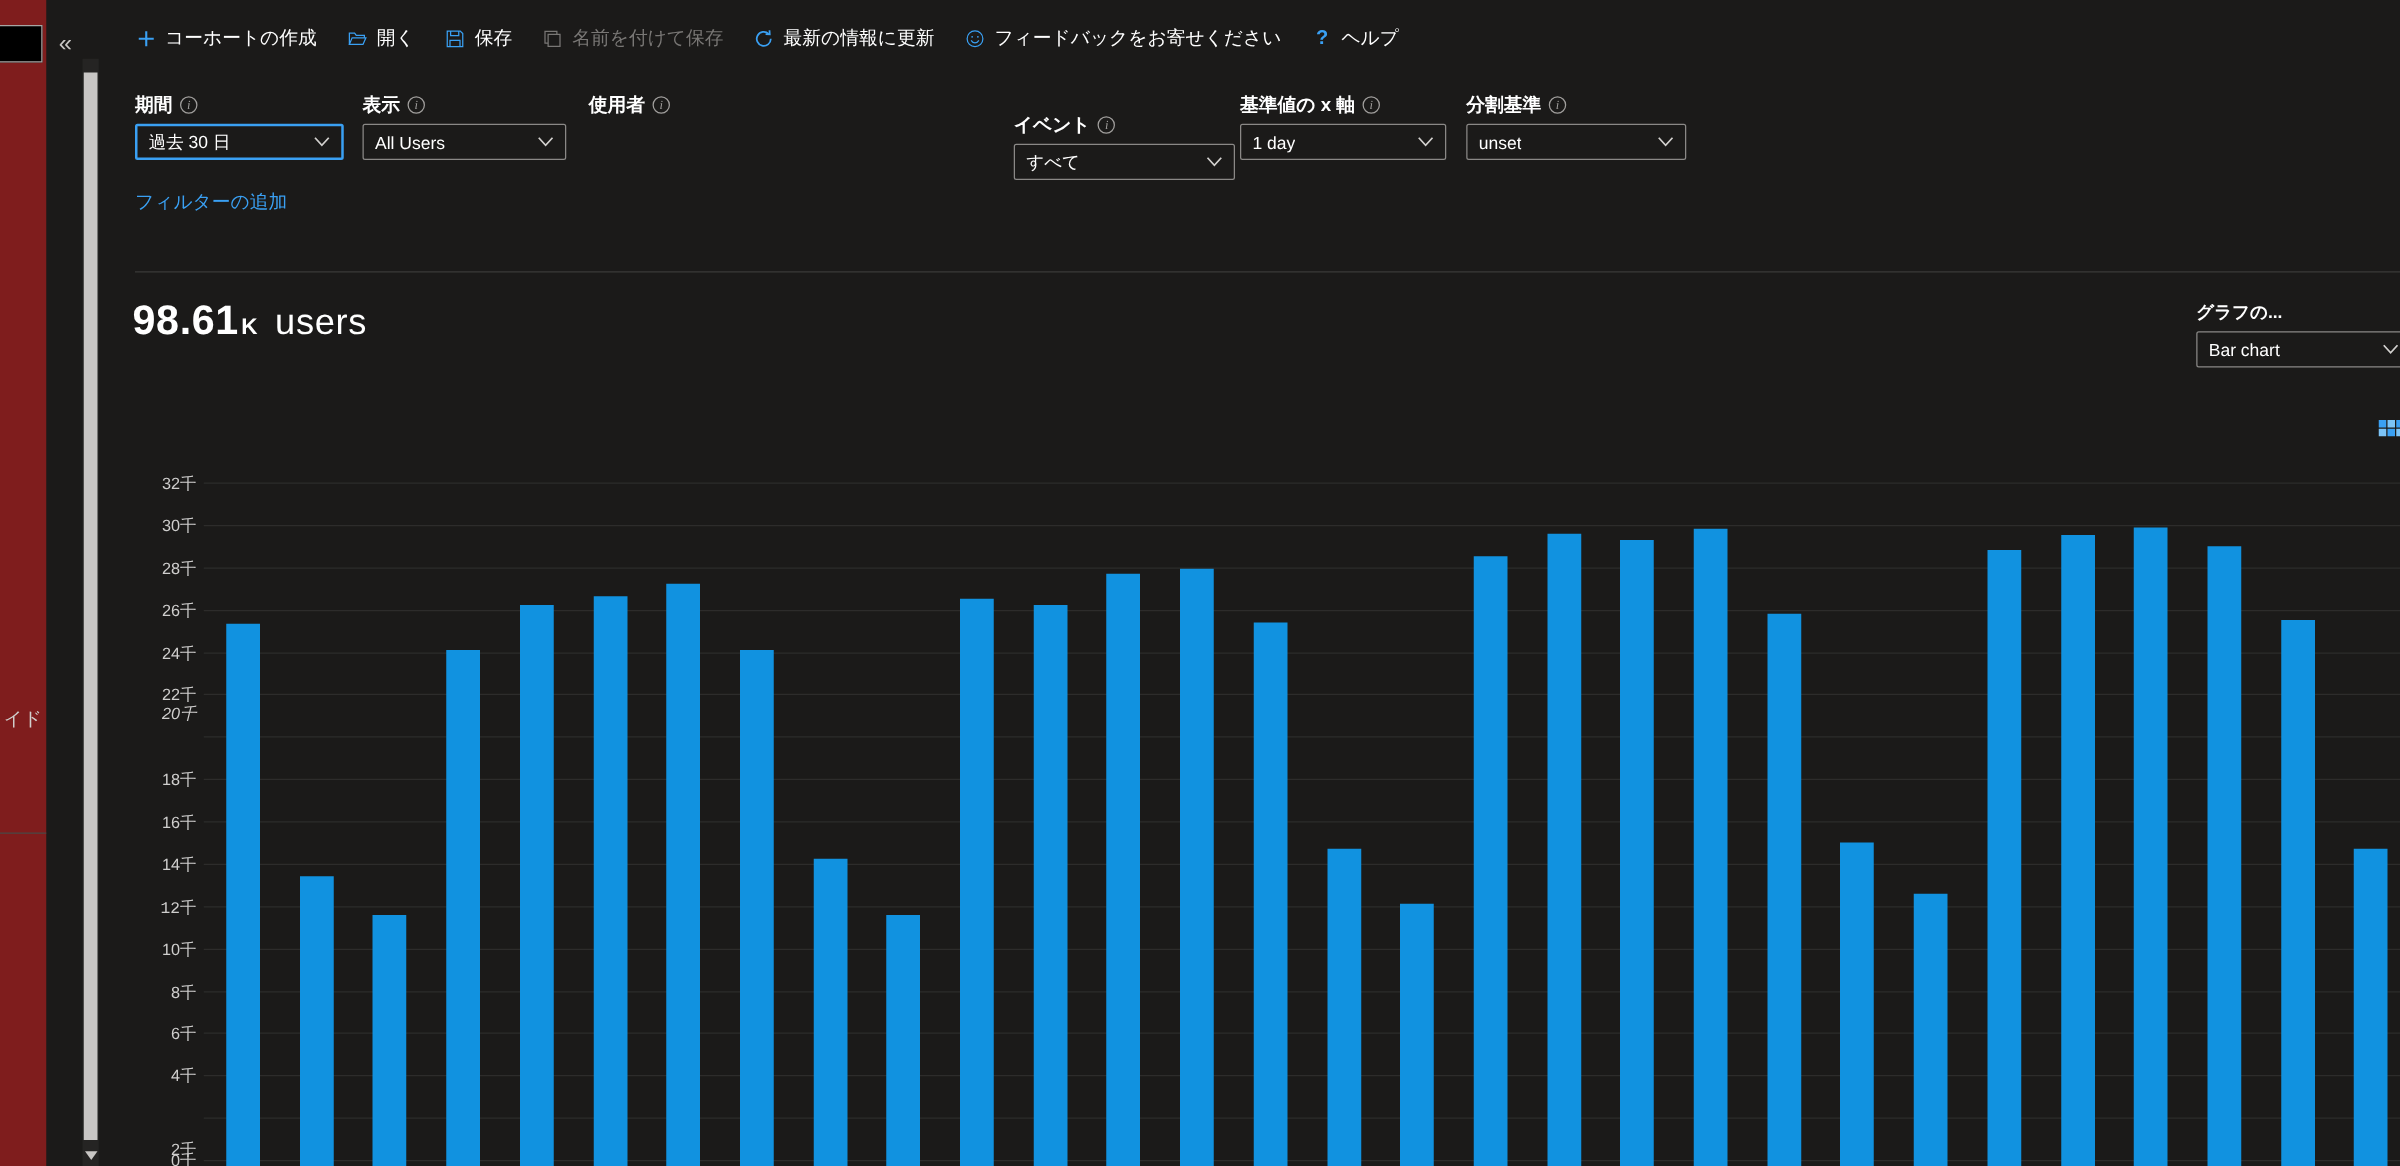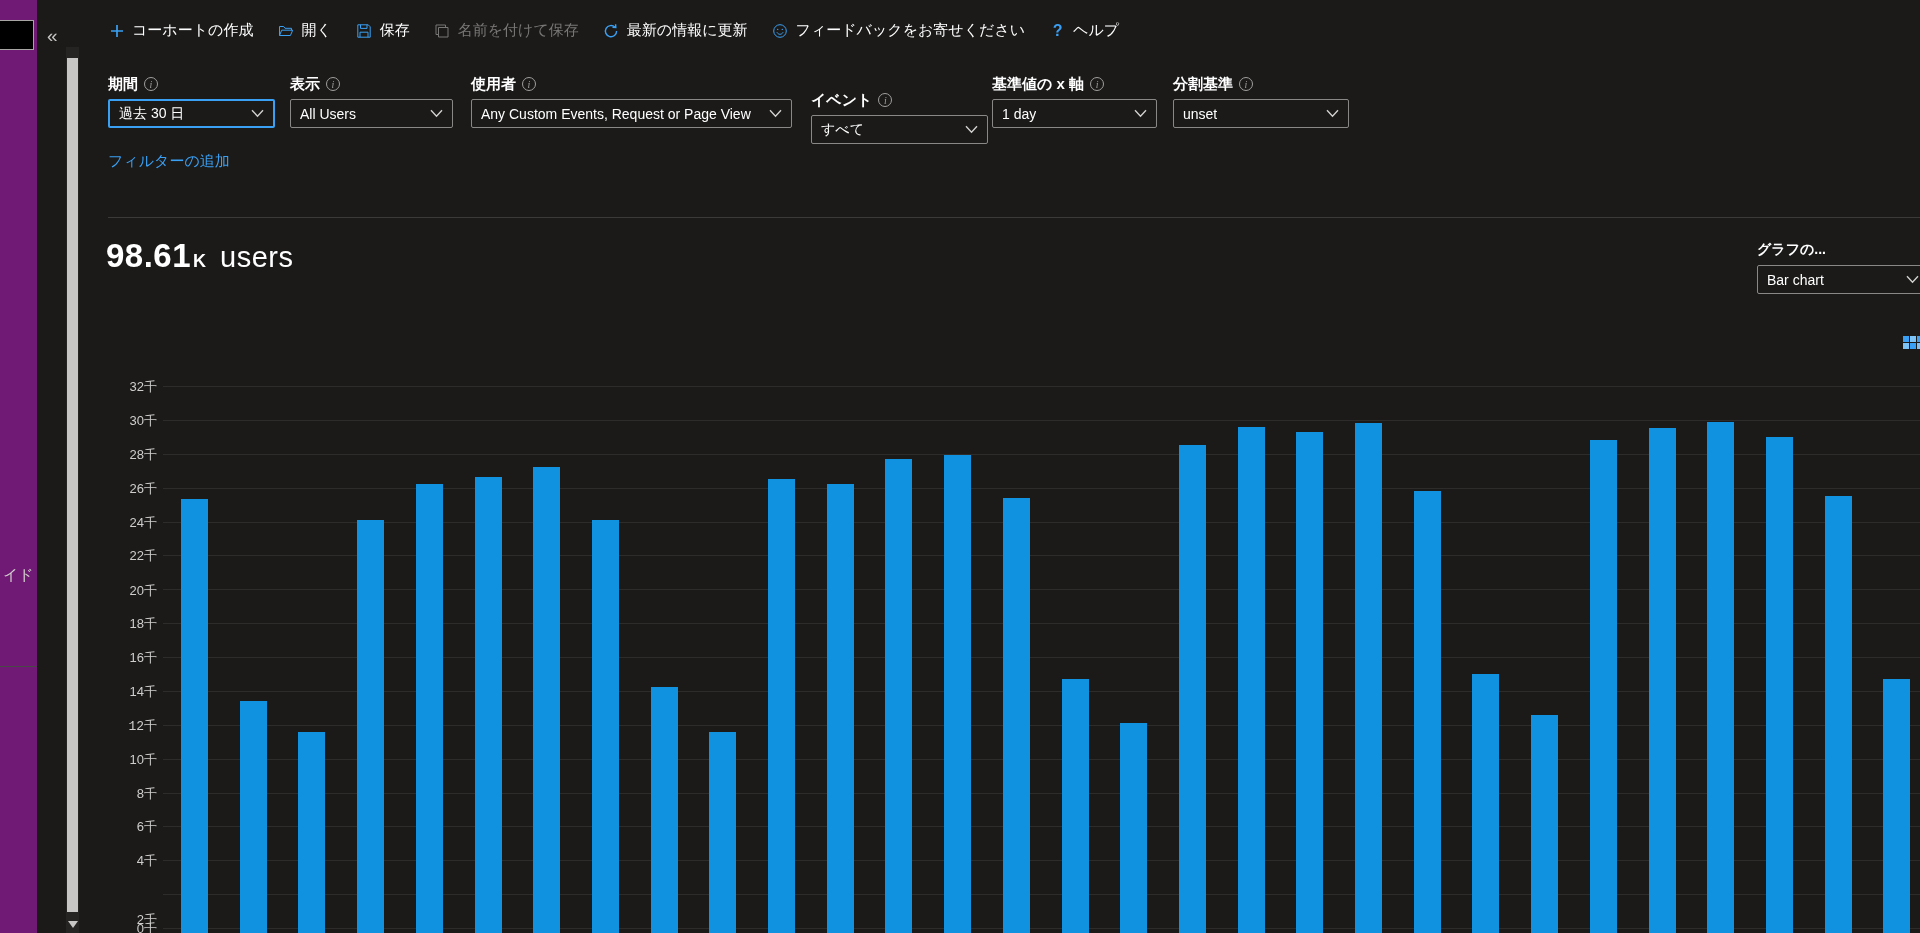--- a/index.html
+++ b/index.html
@@ -1,21 +1,21 @@
 <!DOCTYPE html>
 <html><head>
 <meta charset="utf-8">
 <style>
   * { margin:0; padding:0; box-sizing:border-box; }
   html,body { width:1920px; height:933px; overflow:hidden; }
   body { background:#1b1a19; color:#fff; font-family:"Liberation Sans","DejaVu Sans",sans-serif; position:relative; }
   .root { position:absolute; left:0; top:0; width:1920px; height:933px; overflow:hidden; background:#1b1a19; }
 
   
-  .left-strip { position:absolute; left:0; top:0; width:37px; height:933px; background:#701a75; }
+  .left-strip { position:absolute; left:0; top:0; width:37px; height:933px; background:#7f1d1d; }
   .mini-box { position:absolute; left:-8px; top:20px; width:42px; height:30px; border:1px solid #a8a6a4; background:#000; }
   .side-text { position:absolute; left:3px; top:566px; font-size:15px; color:#d2d0ce; white-space:nowrap; }
   .side-divider { position:absolute; left:0; top:666px; width:37px; height:1px; background:#4a4846; }
   .collapse-btn { position:absolute; left:47px; top:26px; font-size:19px; color:#c8c6c4; cursor:pointer; line-height:1; }
 
   
   .scrollbar { position:absolute; left:66px; top:47px; width:13px; height:886px; background:#252423; }
   .scroll-thumb { position:absolute; left:1px; top:11px; width:11px; height:854px; background:#c8c6c4; }
   .scroll-arrow { position:absolute; left:2px; bottom:5px; width:0; height:0;
     border-left:5px solid transparent; border-right:5px solid transparent; border-top:7px solid #c8c6c4; }
@@ -174,28 +174,20 @@
             <svg width="13" height="9" viewBox="0 0 13 9" fill="none" stroke="currentColor" stroke-width="1.4">
               <path d="M1 1.2l5.5 6 5.5-6"></path>
             </svg>
           </span>
         </div>
       </div>
       <div class="filter-item" style="left: 471px;">
         <div class="filter-label">
           <span>使用者</span>
           <span class="info-icon">i</span>
-        </div>
-        <div class="dropdown" style="width: 321px;">
-          <span style="overflow: hidden;">Any Custom Events, Request or Page View</span>
-          <span class="dd-chev">
-            <svg width="13" height="9" viewBox="0 0 13 9" fill="none" stroke="currentColor" stroke-width="1.4">
-              <path d="M1 1.2l5.5 6 5.5-6"></path>
-            </svg>
-          </span>
         </div>
       </div>
       <div class="filter-item" style="left: 811px; margin-top: 16px;">
         <div class="filter-label">
           <span>イベント</span>
           <span class="info-icon">i</span>
         </div>
         <div class="dropdown" style="width: 177px;">
           <span style="overflow: hidden;">すべて</span>
           <span class="dd-chev">
@@ -281,21 +273,21 @@
       <div class="ytick" style="top: 750.625px;">10千</div>
       <div class="gridline" style="top: 724.75px;"></div>
       <div class="ytick" style="top: 716.75px; font-family: Liberation Mono, monospace;">12千</div>
       <div class="gridline" style="top: 690.875px;"></div>
       <div class="ytick" style="top: 682.875px;">14千</div>
       <div class="gridline" style="top: 657px;"></div>
       <div class="ytick" style="top: 649px;">16千</div>
       <div class="gridline" style="top: 623.125px;"></div>
       <div class="ytick" style="top: 615.125px;">18千</div>
       <div class="gridline" style="top: 589.25px;"></div>
-      <div class="ytick" style="top: 582px;">20千</div>
+      <div class="ytick" style="top: 562px; font-style: italic;">20千</div>
       <div class="gridline" style="top: 555.375px;"></div>
       <div class="ytick" style="top: 547.375px;">22千</div>
       <div class="gridline" style="top: 521.5px;"></div>
       <div class="ytick" style="top: 513.5px;">24千</div>
       <div class="gridline" style="top: 487.625px;"></div>
       <div class="ytick" style="top: 479.625px; text-align: right;">26千</div>
       <div class="gridline" style="top: 453.75px;"></div>
       <div class="ytick" style="top: 445.75px;">28千</div>
       <div class="gridline" style="top: 419.875px;"></div>
       <div class="ytick" style="top: 411.875px;">30千</div>

